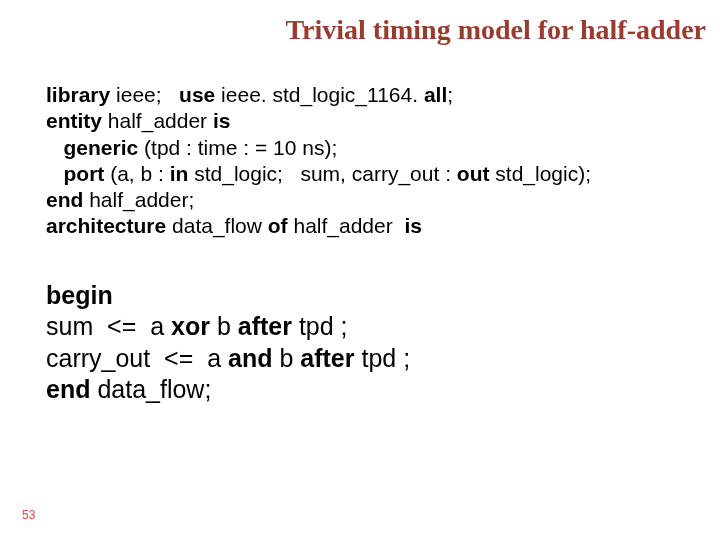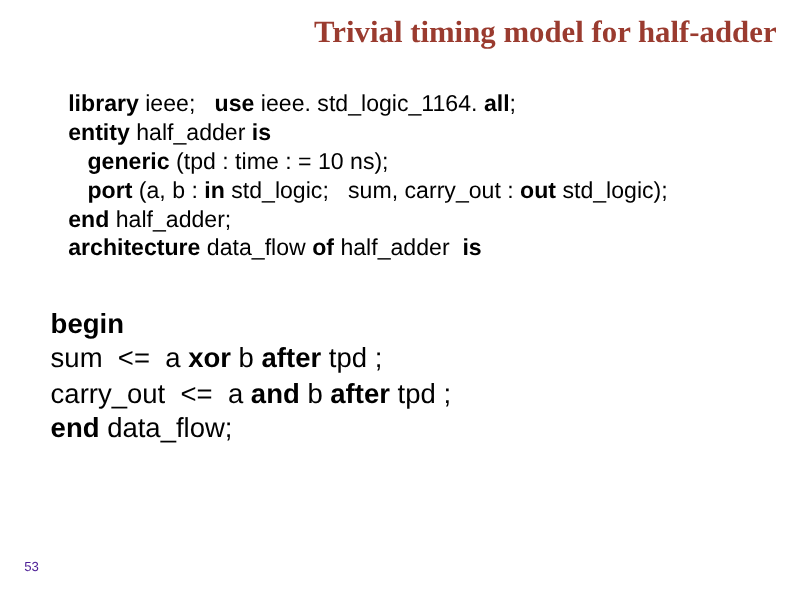--- a/index.html
+++ b/index.html
@@ -29,37 +29,36 @@
     color: #9a3b2f;
     text-align: right;
   }
   .code-block {
     position: absolute;
     left: 46px;
     top: 82px;
     font-size: 21px;
     line-height: 1.25;
     white-space: pre;
-    margin-left: 16px;
   }
   .code-block2 {
     position: absolute;
     left: 46px;
     top: 280px;
     font-size: 25px;
     line-height: 1.25;
     white-space: pre;
   }
   .b { font-weight: bold; }
   .page-num {
     position: absolute;
     left: 22px;
     bottom: 18px;
     font-size: 12px;
-    color: #4c1d95;
+    color: #ef4444;
   }
 </style>
 </head>
 <body>
 
 <div class="slide">
 
   <div class="title">Trivial timing model for half-adder</div>
 
   <div class="code-block"><span class="b">library</span><span> ieee;   </span><span class="b">use</span><span> ieee. std_logic_1164. </span><span class="b">all</span><span>;</span>

